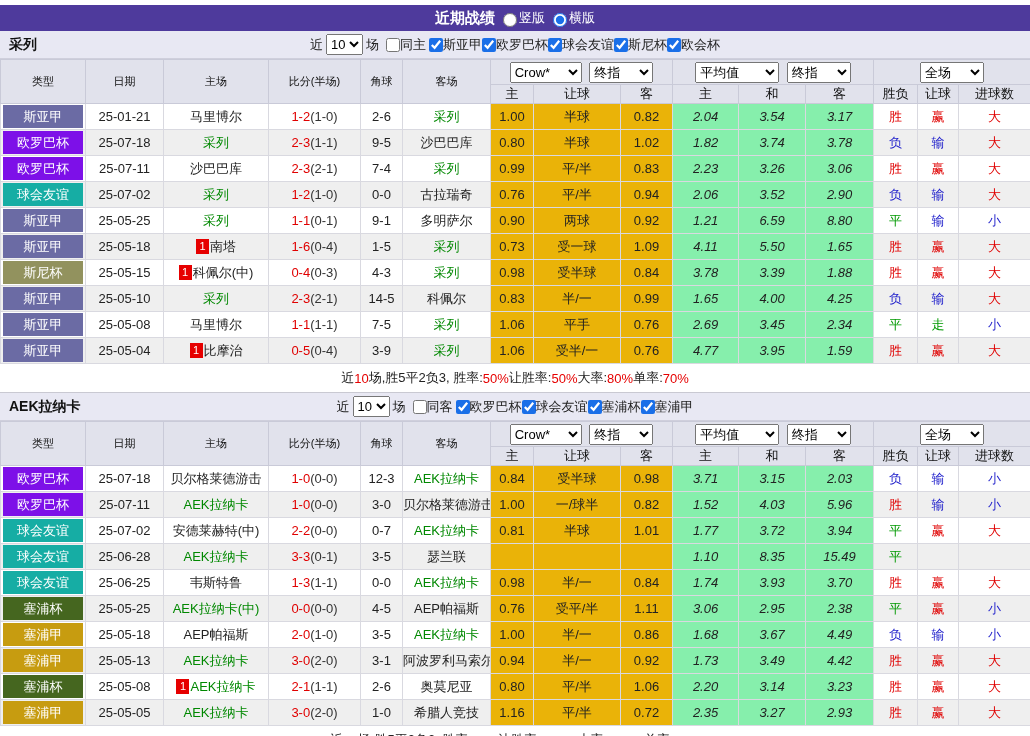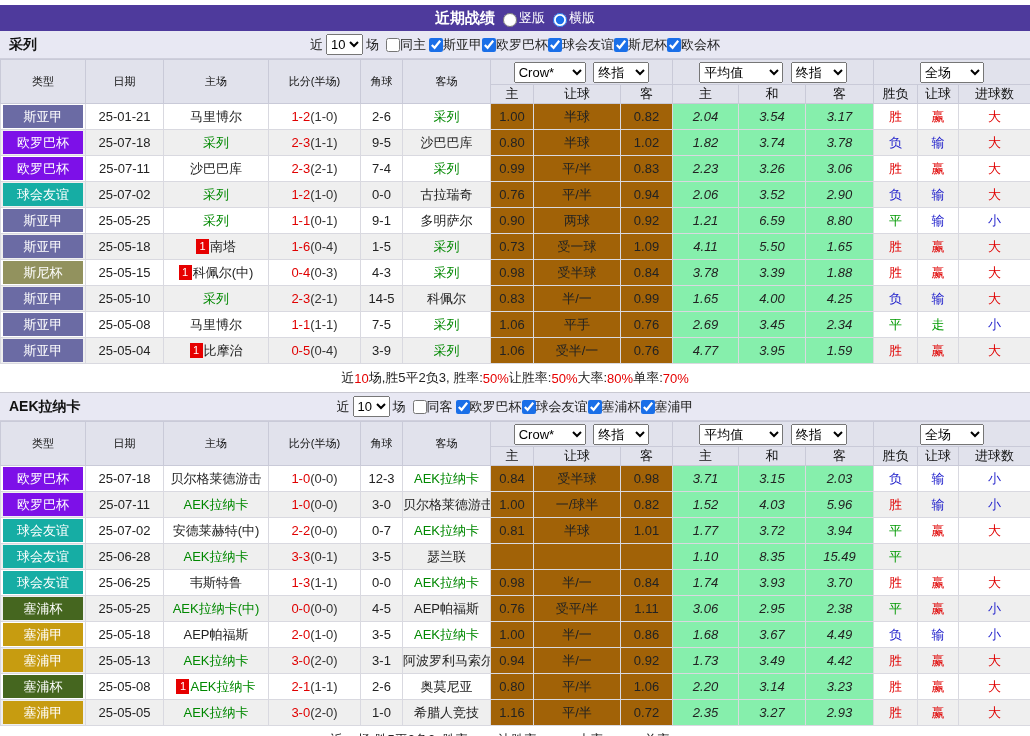--- a/index.html
+++ b/index.html
@@ -16,25 +16,25 @@
   .filters select{font-size:13px;height:21px;}
   .filters label{display:flex;align-items:center;cursor:pointer;}
   
   table{border-collapse:collapse;table-layout:fixed;width:1030px;font-size:13px;}
   th,td{border:1px solid #d9d9e0;text-align:center;padding:0;white-space:nowrap;overflow:hidden;font-weight:normal;}
   thead th,thead td{background:#e1e2ec;border-color:#c9cad8;color:#111;}
   .hrow1 td{height:24px;}
   .hrow1 th{font-size:11px;}
   .hrow2 th{height:14px;font-size:13px;}
   .sel{font-size:13px;height:21px;margin:0 2px;}
-  .sel-crow{width:72px}.sel-end{width:56px}.sel-avg{width:84px}.sel-full{width:64px}
+  .sel-crow{width:72px}.sel-end{width:64px}.sel-avg{width:84px}.sel-full{width:64px}
   tbody td{height:25px;}
   tr.odd td{background:#fff;}
   tr.even td{background:#efefef;}
-  tbody td.c-odds{background:#a16207;}
+  tbody td.c-odds{background:#eab308;}
   tbody td.c-avg{background:#86efac;font-style:italic;}
   .c-league{padding:0;}
   .badge{display:block;margin:1px 2px;height:23px;line-height:23px;color:#fff;font-size:13px;}
   .tname{color:#222;}
   .tname.self{color:#008800;}
   .rank1{display:none;background:#e60000;color:#fff;font-size:11px;width:13px;height:15px;line-height:15px;text-align:center;margin-right:1px;vertical-align:1px;}
   .rank1.show{display:inline-block;}
   .sc{color:#e00000;}
   .ht{color:#333;}
   .res-r{color:#e00000;}

